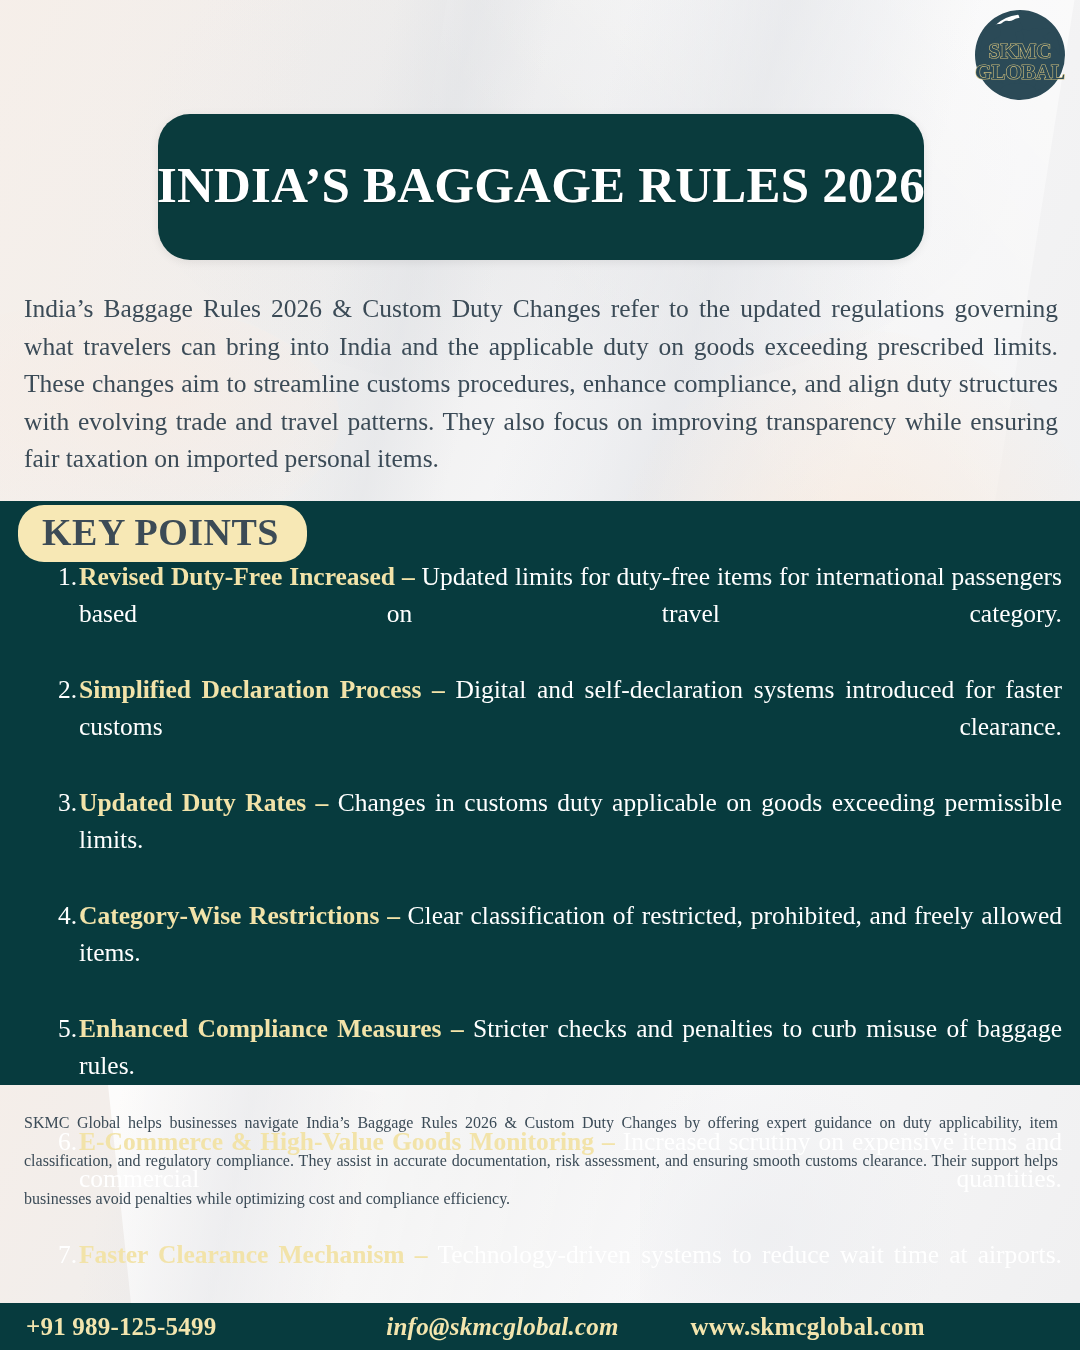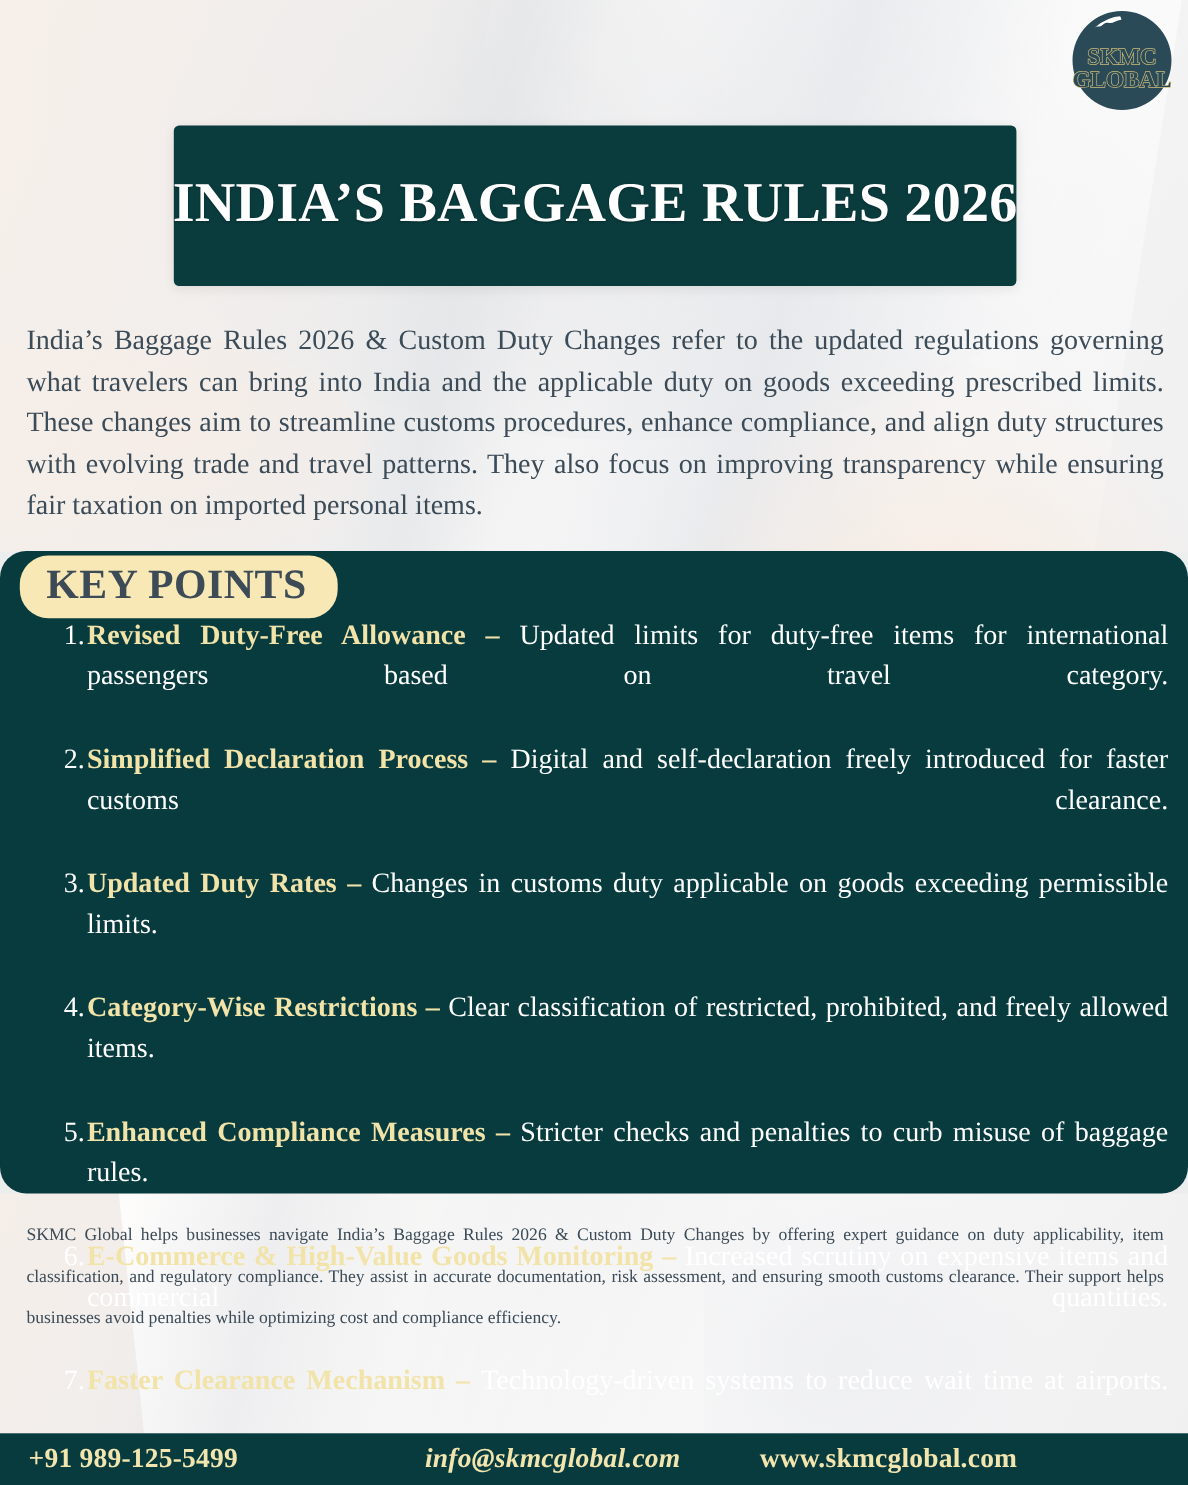--- a/index.html
+++ b/index.html
@@ -81,21 +81,21 @@
     width:104px; height:98px;
     z-index:12;
   }
   .logo svg { display:block; width:104px; height:98px; }
 
   
   .title-card {
     position:absolute; left:158px; top:114px;
     width:766px; min-height:146px;
     background:#0a3b3d;
-    border-radius:5px;
+    border-radius:32px;
     display:flex; flex-direction:column;
     align-items:center; justify-content:center;
     padding:8px 26px 12px;
     z-index:10;
     box-shadow:0 2px 10px rgba(0,0,0,0.08);
   }
   .title-line {
     color:#ffffff;
     font-family:"Liberation Serif", serif;
     font-weight:bold;
@@ -118,21 +118,20 @@
     text-justify:inter-word;
     z-index:8;
   }
 
   
   .keypanel {
     position:absolute; left:0; top:501px;
     width:1080px; height:584px;
     background:#073b3e;
     z-index:6;
-    border-radius:24px;
   }
   .kp-pill {
     position:absolute; left:18px; top:4px;
     background:#f7e8b5;
     border-radius:26px;
     padding:4px 28px 7px 24px;
     display:inline-block;
   }
   .kp-pill-label {
     color:#3c4b56;
@@ -248,22 +247,22 @@
   <div class="title-line">INDIA’S BAGGAGE RULES 2026</div>
 </div>
 
 <p class="intro">India’s Baggage Rules 2026 &amp; Custom Duty Changes refer to the updated regulations governing what travelers can bring into India and the applicable duty on goods exceeding prescribed limits. These changes aim to streamline customs procedures, enhance compliance, and align duty structures with evolving trade and travel patterns. They also focus on improving transparency while ensuring fair taxation on imported personal items.</p>
 
 <section class="keypanel">
   <div class="kp-pill">
     <span class="kp-pill-label">KEY POINTS</span>
   </div>
   <ol class="kp-list">
-      <li class="kp-item"><span class="kp-num">1.</span><span class="kp-head">Revised Duty-Free Allowance – </span><span class="kp-body">Updated limits for duty-free items for international passengers based on travel category.</span></li>
-      <li class="kp-item"><span class="kp-num">2.</span><span class="kp-head">Simplified Declaration Process – </span><span class="kp-body">Digital and self-declaration freely introduced for faster customs clearance.</span></li>
+      <li class="kp-item"><span class="kp-num">1.</span><span class="kp-head">Revised Duty-Free Increased – </span><span class="kp-body">Updated limits for duty-free items for international passengers based on travel category.</span></li>
+      <li class="kp-item"><span class="kp-num">2.</span><span class="kp-head">Simplified Declaration Process – </span><span class="kp-body">Digital and self-declaration systems introduced for faster customs clearance.</span></li>
       <li class="kp-item"><span class="kp-num">3.</span><span class="kp-head">Updated Duty Rates – </span><span class="kp-body">Changes in customs duty applicable on goods exceeding permissible limits.</span></li>
       <li class="kp-item"><span class="kp-num">4.</span><span class="kp-head">Category-Wise Restrictions – </span><span class="kp-body">Clear classification of restricted, prohibited, and freely allowed items.</span></li>
       <li class="kp-item"><span class="kp-num">5.</span><span class="kp-head">Enhanced Compliance Measures – </span><span class="kp-body">Stricter checks and penalties to curb misuse of baggage rules.</span></li>
       <li class="kp-item"><span class="kp-num">6.</span><span class="kp-head">E-Commerce &amp; High-Value Goods Monitoring – </span><span class="kp-body">Increased scrutiny on expensive items and commercial quantities.</span></li>
       <li class="kp-item"><span class="kp-num">7.</span><span class="kp-head">Faster Clearance Mechanism – </span><span class="kp-body">Technology-driven systems to reduce wait time at airports.</span></li>
     </ol>
 </section>
 
 <p class="outro">SKMC Global helps businesses navigate India’s Baggage Rules 2026 &amp; Custom Duty Changes by offering expert guidance on duty applicability, item classification, and regulatory compliance. They assist in accurate documentation, risk assessment, and ensuring smooth customs clearance. Their support helps businesses avoid penalties while optimizing cost and compliance efficiency.</p>
 

